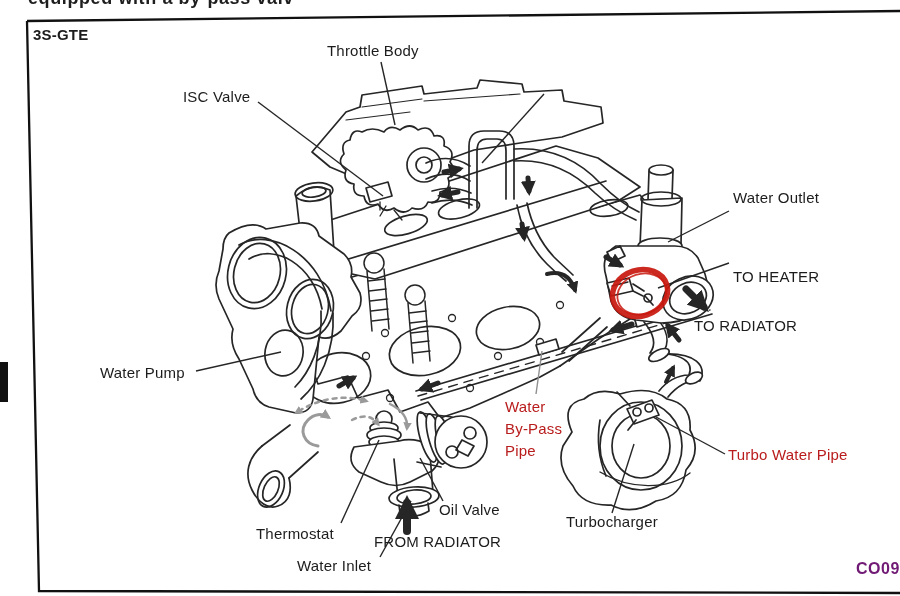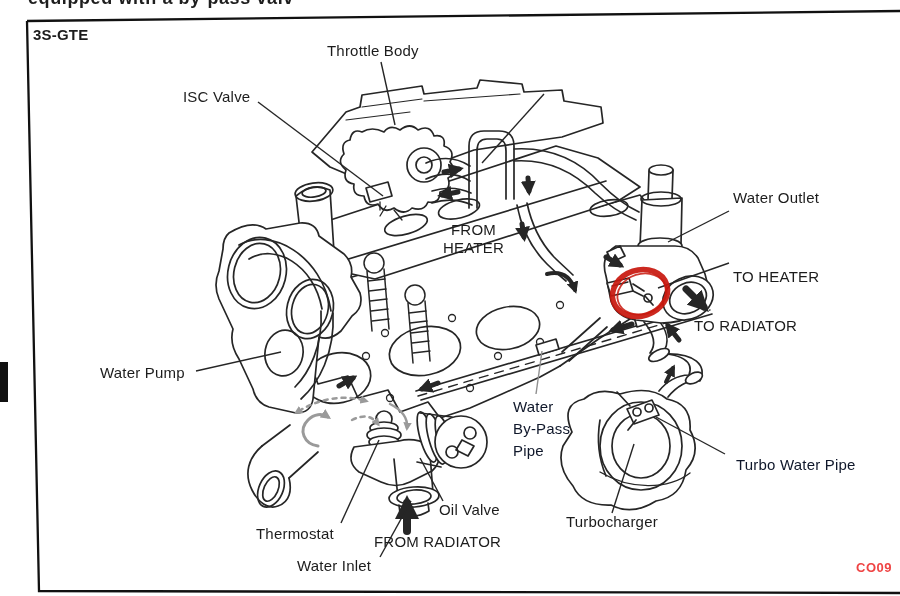--- a/index.html
+++ b/index.html
@@ -5,25 +5,25 @@
   html,body{margin:0;padding:0;background:#fff;}
   .page{position:relative;width:900px;height:596px;background:#fff;overflow:hidden;
         font-family:"Liberation Sans",sans-serif;}
   .top-caption{position:absolute;left:28px;top:-12px;font-size:18px;font-weight:600;
         letter-spacing:.6px;color:#1e1e1e;white-space:nowrap;}
   .edge-tab{position:absolute;left:0;top:362px;width:8px;height:40px;background:#111;}
   svg.art{position:absolute;left:0;top:0;}
   .lbl{position:absolute;font-size:15px;line-height:18px;color:#1c1c1c;
        letter-spacing:.2px;white-space:nowrap;}
   .lbl.bold{font-weight:bold;}
-  .lbl.gray{color:#0f172a;margin-left:8px;}
+  .lbl.gray{color:#b91c1c;}
   .lbl .ln{display:block;}
   .lbl .indent{padding-left:8px;}
-  .figcode{position:absolute;left:856px;top:560px;font-size:13px;font-weight:bold;
-       color:#ef4444;letter-spacing:.5px;white-space:nowrap;}
+  .figcode{position:absolute;left:856px;top:560px;font-size:16px;font-weight:bold;
+       color:#701a75;letter-spacing:.5px;white-space:nowrap;}
 </style>
 </head>
 <body>
 
 <div class="page">
 
   <div class="top-caption">equipped with a by-pass valv</div>
   <div class="edge-tab"></div>
 
   <svg class="art" width="900" height="596" viewBox="0 0 900 596">
@@ -264,34 +264,30 @@
 
   <div class="lbl" style="left:512px;top:54px">
   </div>
 
   <div class="lbl" style="left:733px;top:189px">Water Outlet</div>
 
   <div class="lbl" style="left:733px;top:268px">TO HEATER</div>
 
   <div class="lbl" style="left:694px;top:317px">TO RADIATOR</div>
 
-  <div class="lbl" style="left:443px;top:221px">
-    <span class="ln indent">FROM</span>
-    <span class="ln">HEATER</span>
-  </div>
 
   <div class="lbl" style="left:100px;top:364px">Water Pump</div>
 
   <div class="lbl gray" style="left:505px;top:396px;line-height:22px">
     <span class="ln">Water</span>
     <span class="ln">By-Pass</span>
     <span class="ln">Pipe</span>
   </div>
 
-  <div class="lbl gray" style="left:728px;top:456px">Turbo Water Pipe</div>
+  <div class="lbl gray" style="left:728px;top:446px">Turbo Water Pipe</div>
 
   <div class="lbl" style="left:439px;top:501px">Oil Valve</div>
 
   <div class="lbl" style="left:256px;top:525px">Thermostat</div>
 
   <div class="lbl" style="left:374px;top:533px">FROM RADIATOR</div>
 
   <div class="lbl" style="left:297px;top:557px">Water Inlet</div>
 
   <div class="lbl" style="left:566px;top:513px">Turbocharger</div>

